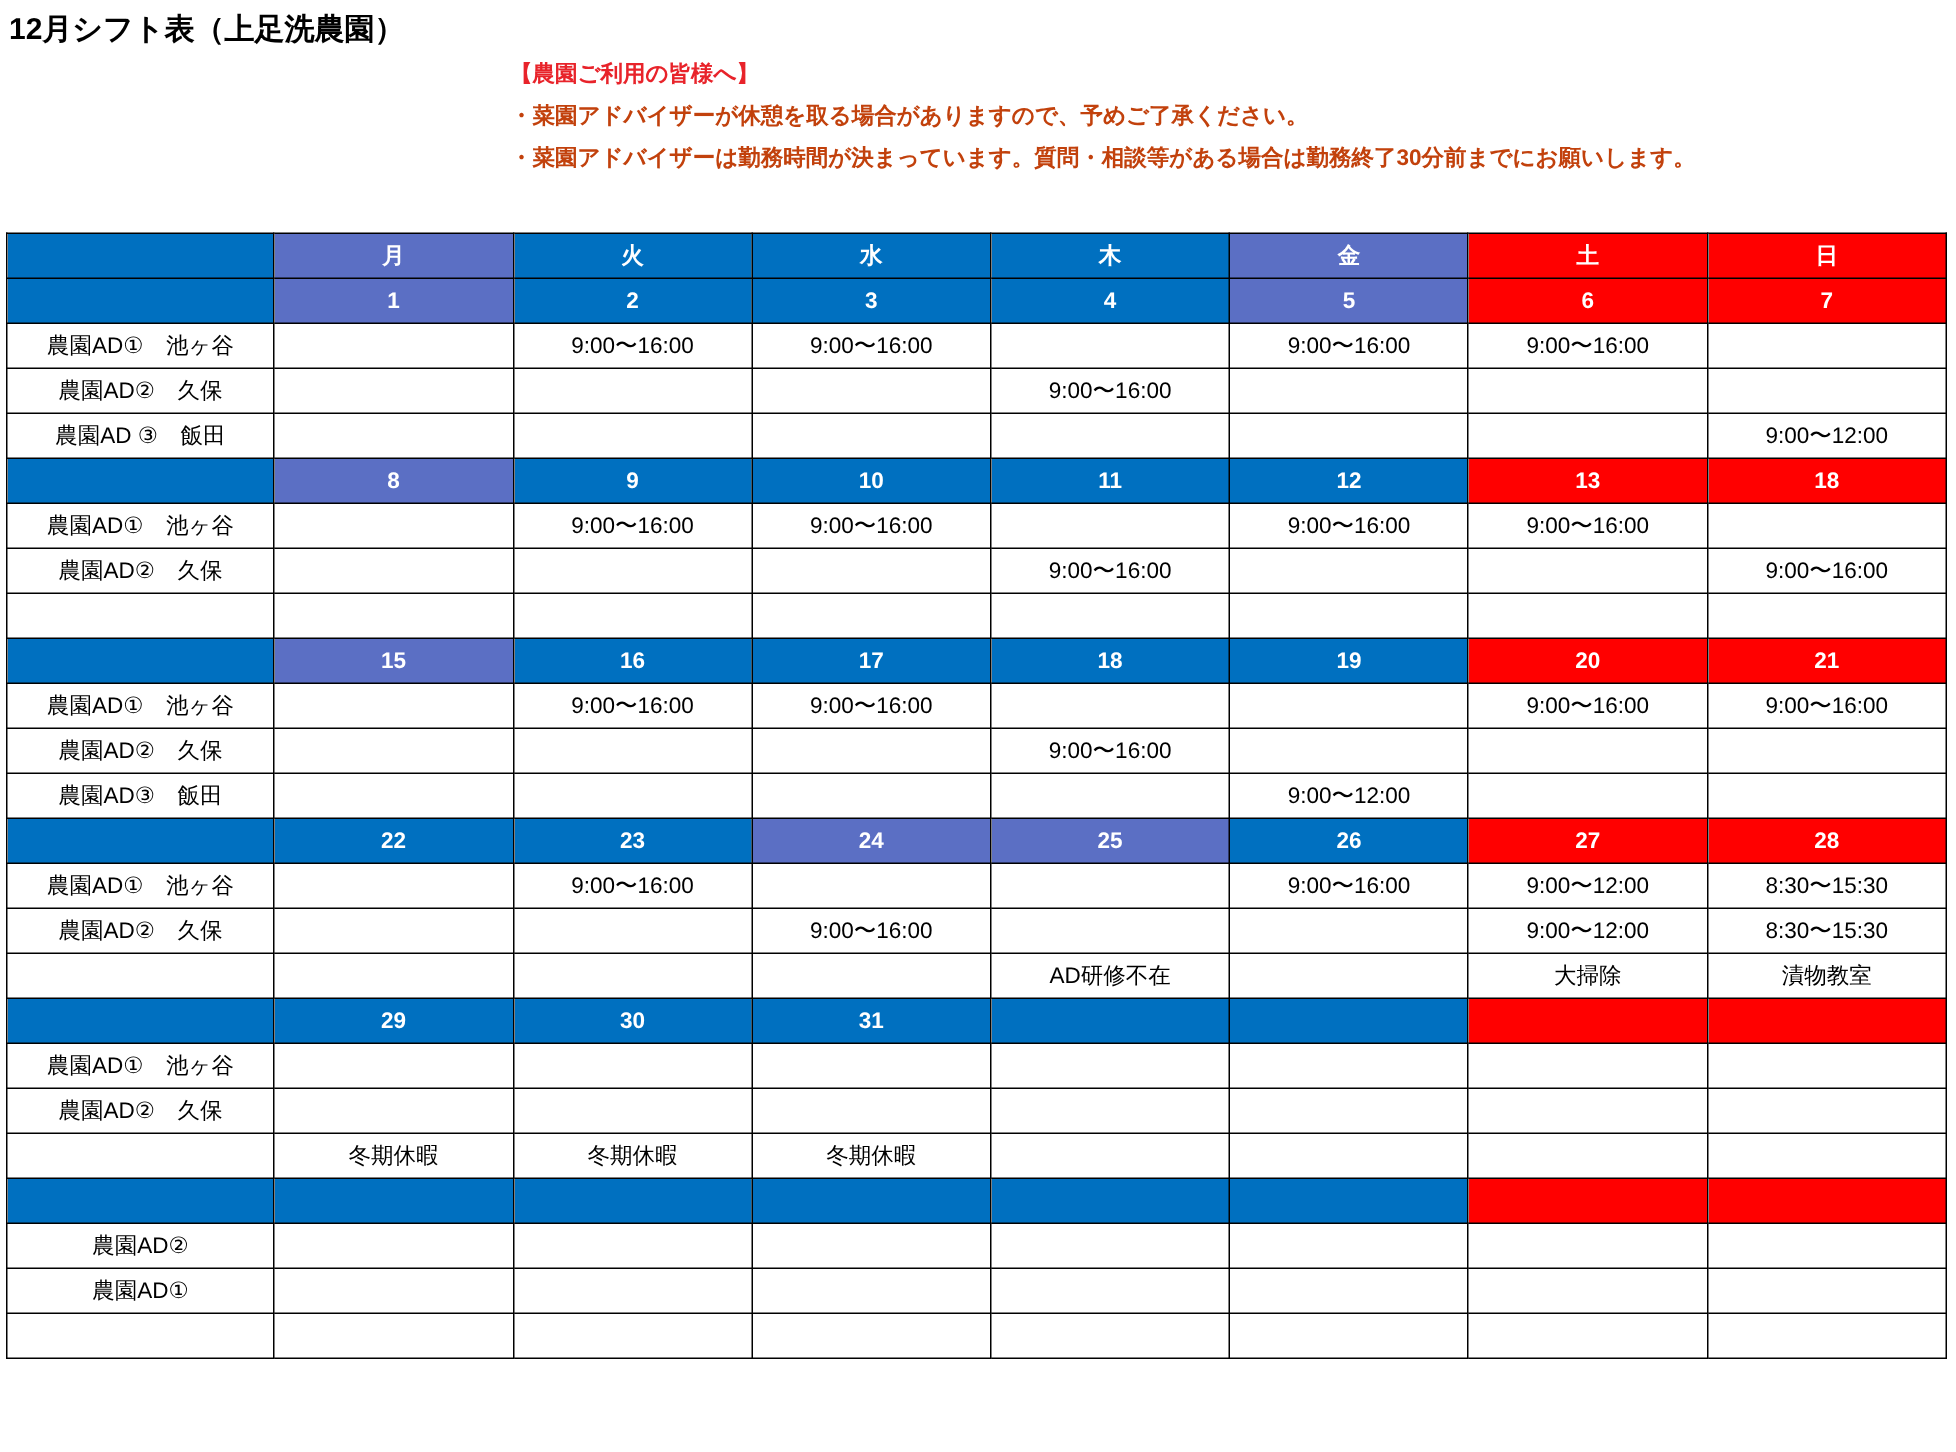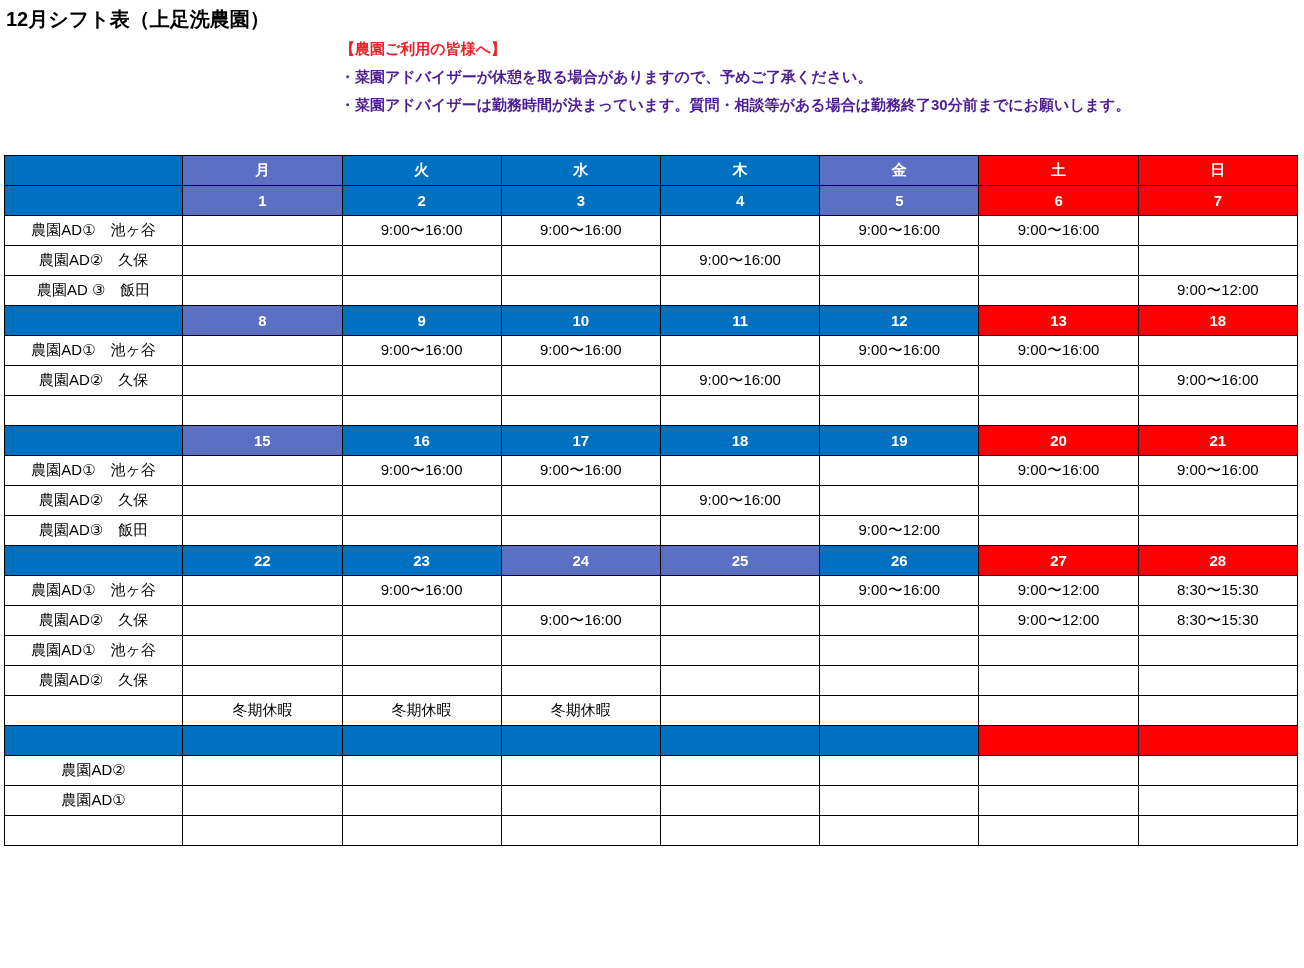--- a/index.html
+++ b/index.html
@@ -34,21 +34,21 @@
     top: 40px;
     width: 950px;
   }
   .notice-head {
     color: #e8232a;
     font-size: 15px;
     font-weight: bold;
     margin-bottom: 9px;
   }
   .notice-line {
-    color: #4c1d95;
+    color: #c2410c;
     font-size: 15px;
     font-weight: bold;
     margin-bottom: 9px;
     white-space: nowrap;
   }
   table.shift {
     position: absolute;
     left: 4px;
     top: 155px;
     border-collapse: collapse;
@@ -274,20 +274,40 @@
           <td class="name-cell">農園AD②　久保</td>
           <td class="blank"></td>
           <td class="blank"></td>
           <td class="blank">9:00〜16:00</td>
           <td class="blank"></td>
           <td class="blank"></td>
           <td class="blank">9:00〜12:00</td>
           <td class="blank">8:30〜15:30</td>
         </tr>
         <tr>
+          <td class="name-cell"></td>
+          <td class="blank"></td>
+          <td class="blank"></td>
+          <td class="blank"></td>
+          <td class="blank">AD研修不在</td>
+          <td class="blank"></td>
+          <td class="blank">大掃除</td>
+          <td class="blank">漬物教室</td>
+        </tr>
+        <tr>
+          <td class="hdr-name-blue"></td>
+          <td class="hdr-blue">29</td>
+          <td class="hdr-blue">30</td>
+          <td class="hdr-blue">31</td>
+          <td class="hdr-empty-blue"></td>
+          <td class="hdr-empty-blue"></td>
+          <td class="hdr-empty-red"></td>
+          <td class="hdr-empty-red"></td>
+        </tr>
+        <tr>
           <td class="name-cell">農園AD①　池ヶ谷</td>
           <td class="blank"></td>
           <td class="blank"></td>
           <td class="blank"></td>
           <td class="blank"></td>
           <td class="blank"></td>
           <td class="blank"></td>
           <td class="blank"></td>
         </tr>
         <tr>

